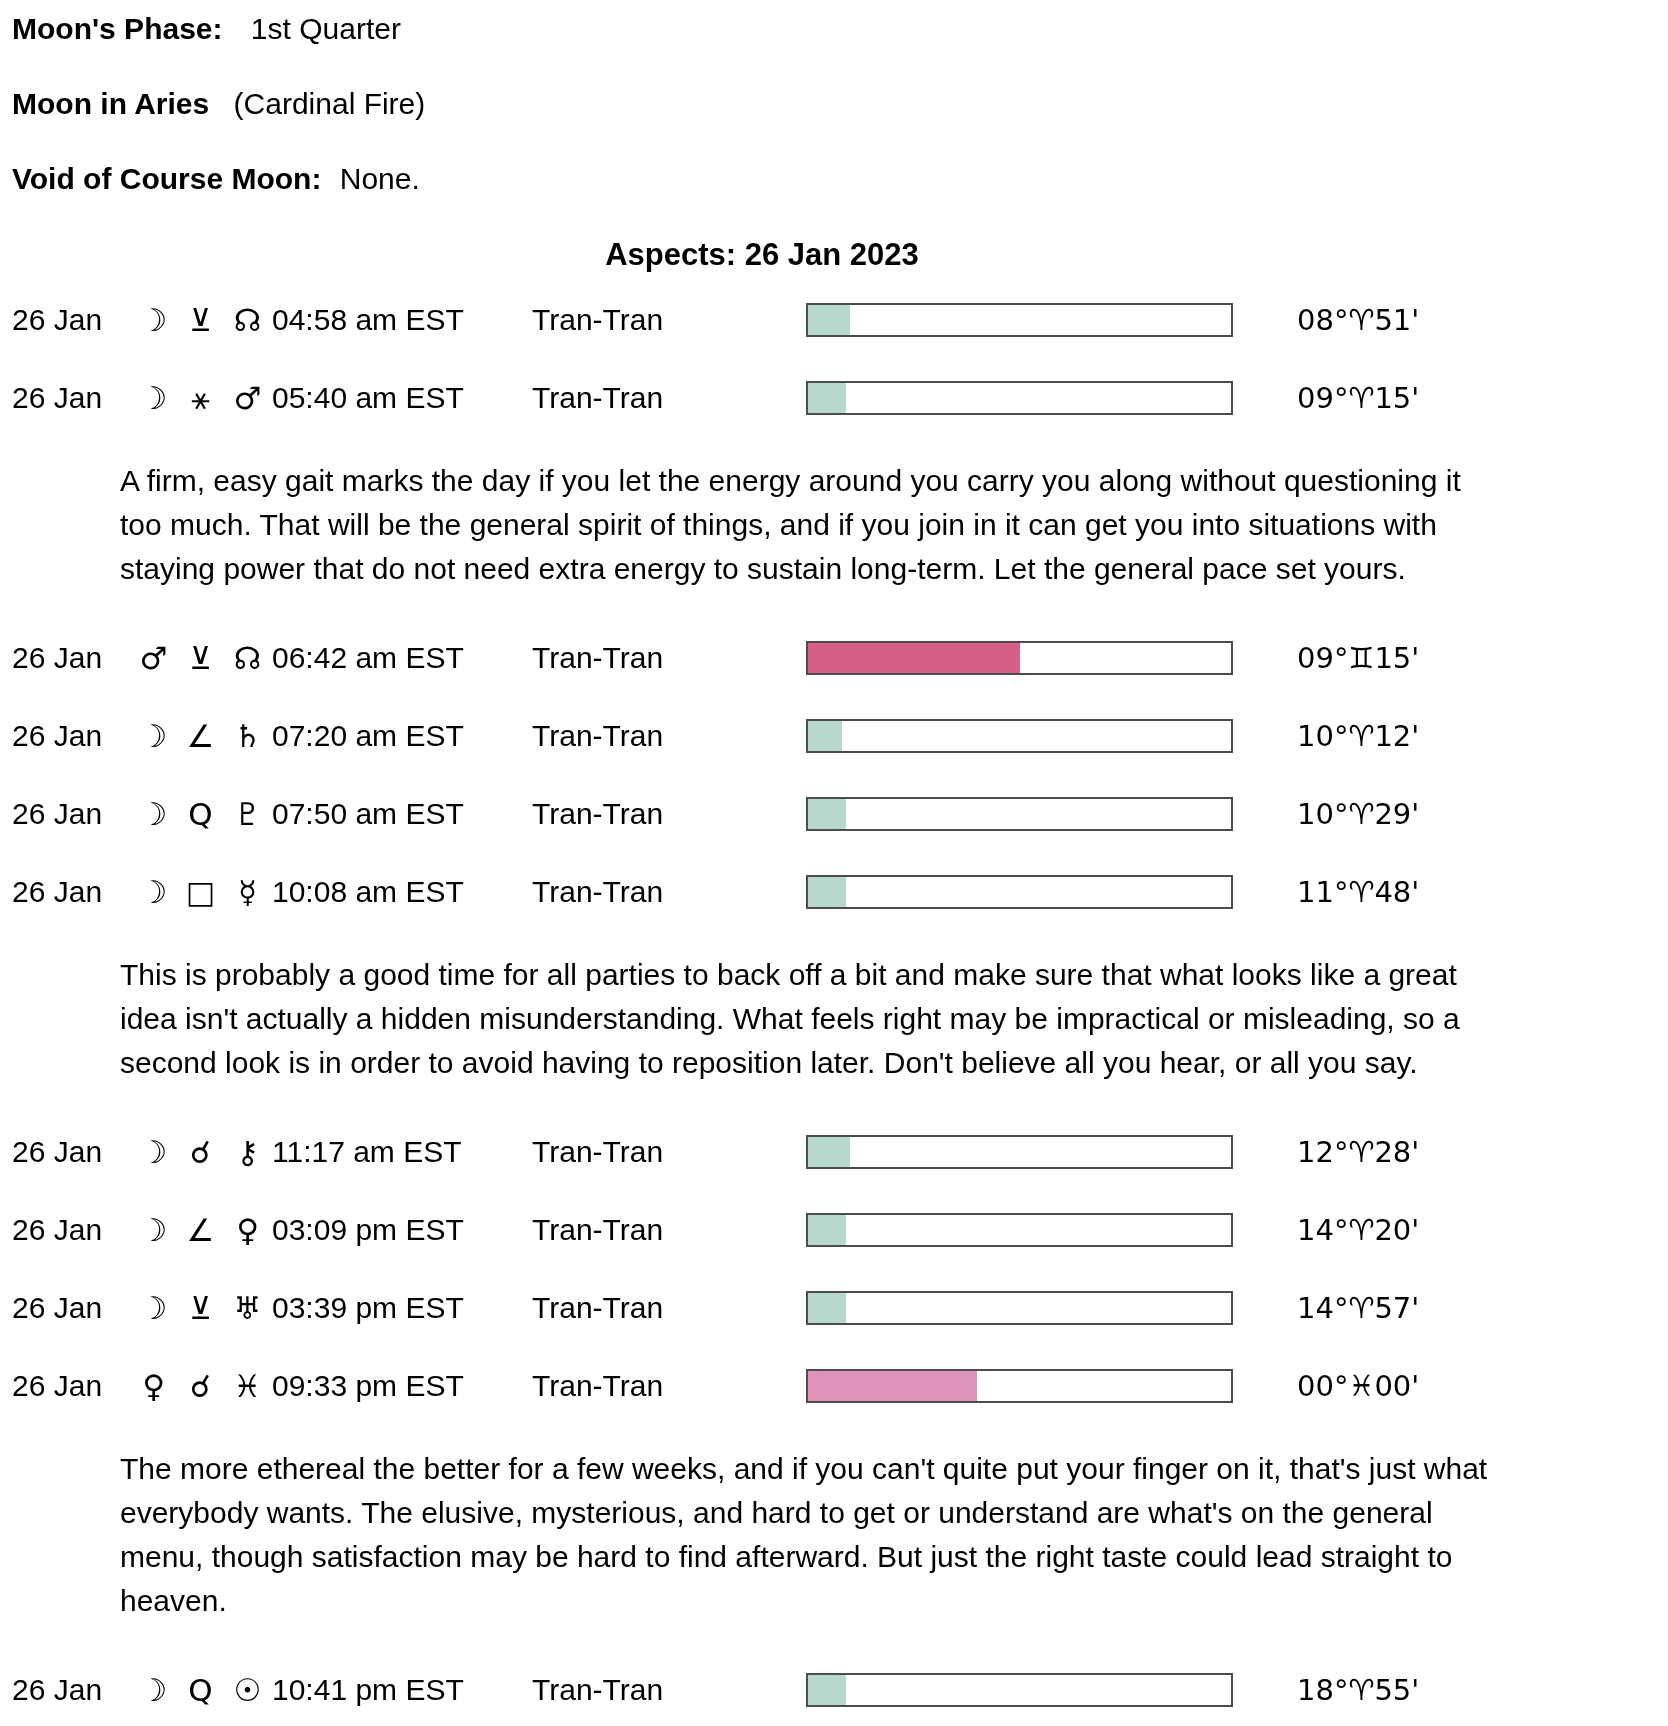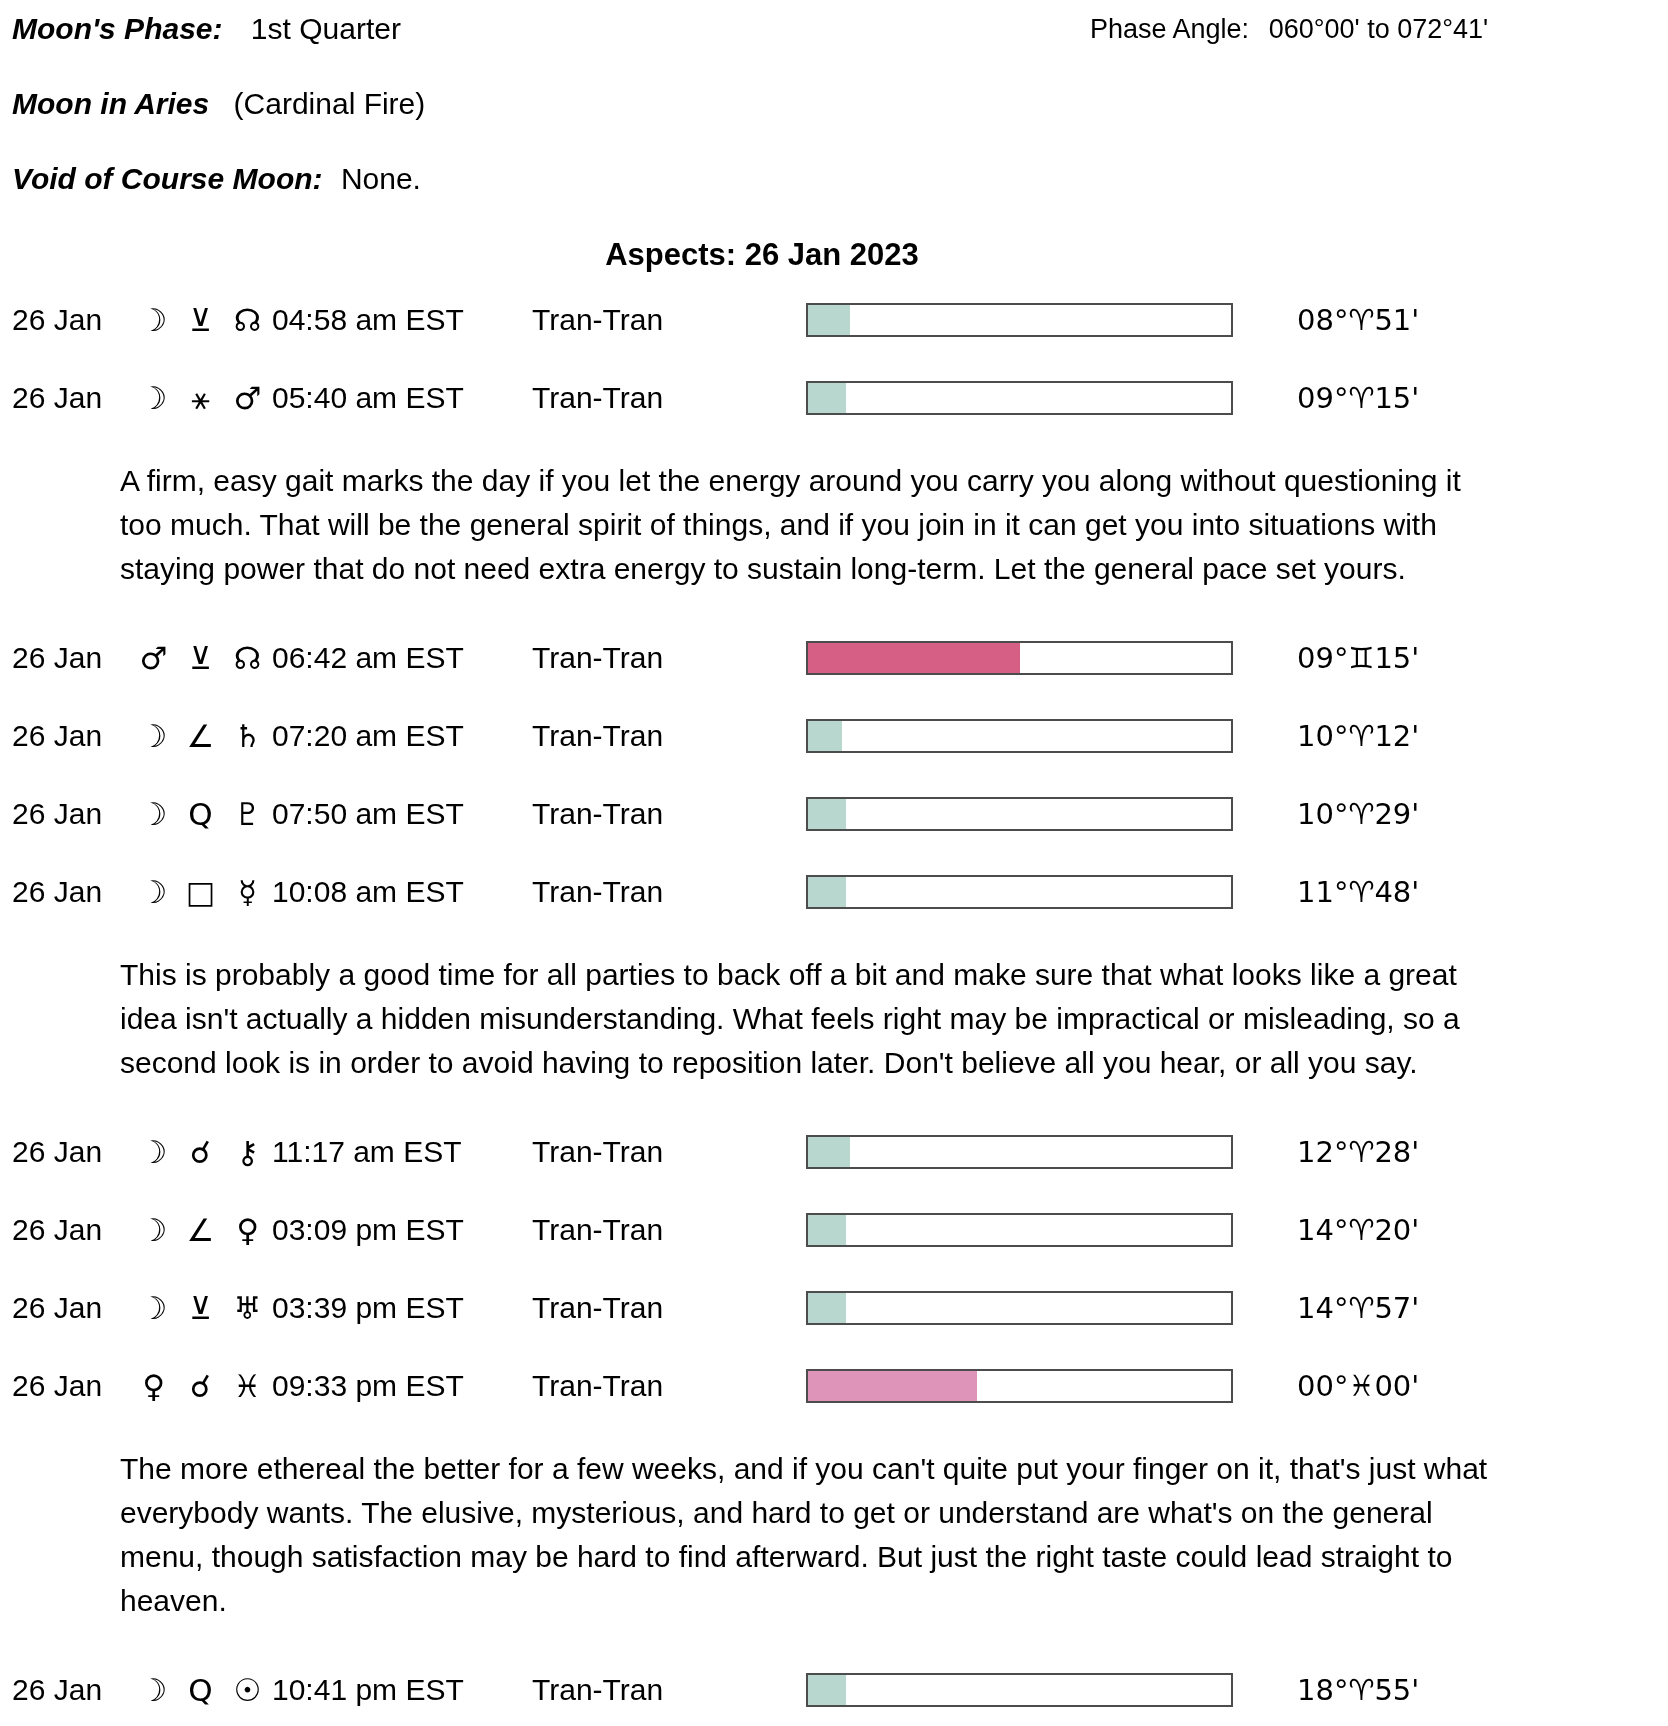--- a/index.html
+++ b/index.html
@@ -4,21 +4,21 @@
 <style>
   html,body{margin:0;padding:0;background:#fff;color:#000;}
   body{
     width:1668px;height:1726px;position:relative;overflow:hidden;
     font-family:"Liberation Sans","DejaVu Sans",sans-serif;
     font-size:30px;
   }
   .page{padding:12px 0 0 12px;position:relative;}
   
   .hline{margin-bottom:41px;white-space:nowrap;}
-  .hline b{font-weight:bold;font-style:italic;}
+  .hline b{font-weight:bold;}
   .hline .val{font-weight:normal;}
   .phase-angle{
     position:absolute;top:14px;left:1090px;
     font-size:27px;white-space:nowrap;
   }
   
   .aspects-title{
     width:1500px;text-align:center;font-weight:bold;
     margin-top:40px;margin-bottom:30px;font-size:31px;
   }
@@ -47,24 +47,20 @@
 </head>
 <body>
 
 <div class="page">
 
   <div class="hline">
     <b>Moon's Phase:</b>
     <span class="val" style="margin-left:20px;">1st Quarter</span>
   </div>
 
-  <div class="phase-angle">
-    <span>Phase Angle:</span>
-    <span style="margin-left:12px;">060°00' to 072°41'</span>
-  </div>
 
   <div class="hline">
     <b>Moon in Aries</b>
     <span class="val" style="margin-left:16px;">(Cardinal Fire)</span>
   </div>
 
   <div class="hline">
     <b>Void of Course Moon:</b>
     <span class="val" style="margin-left:10px;margin-top:9px;">None.</span>
   </div>

